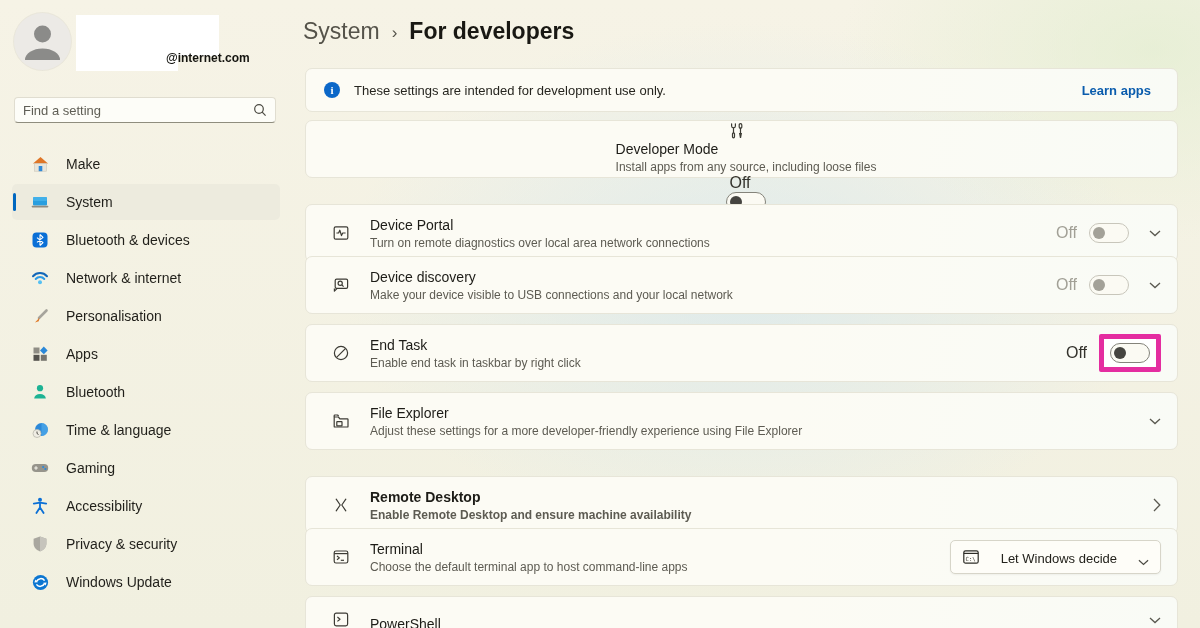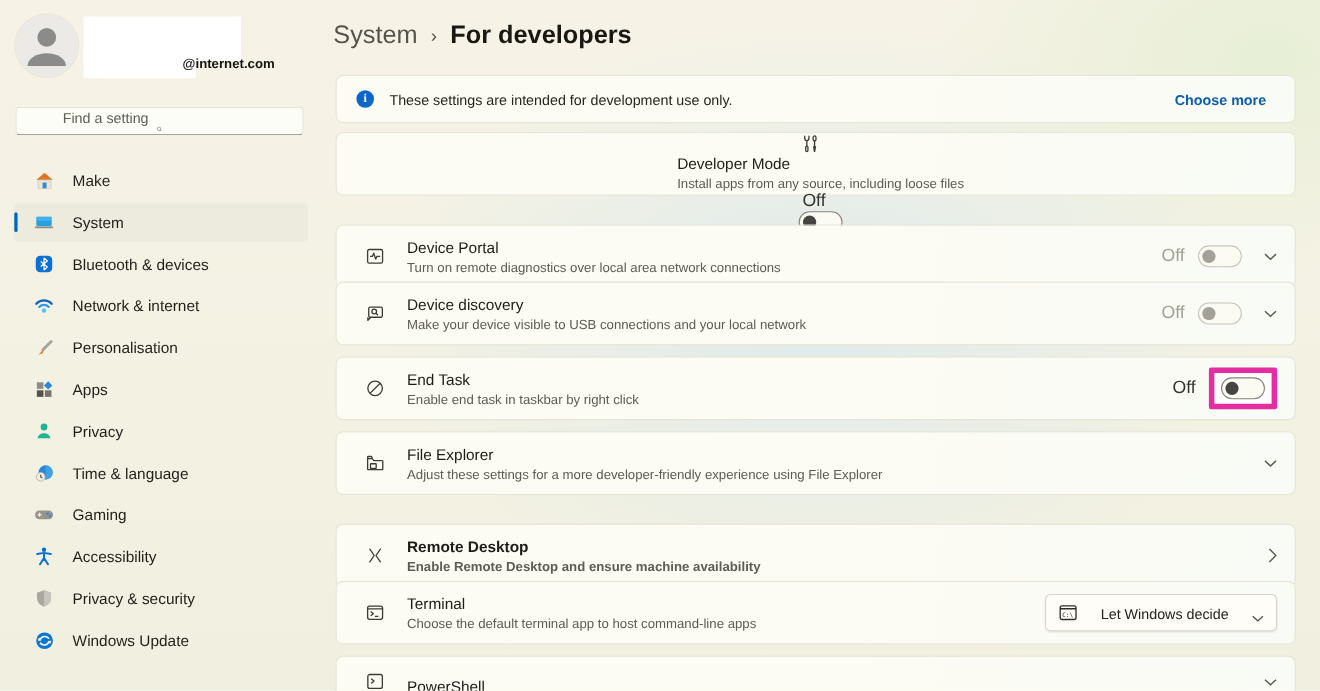--- a/index.html
+++ b/index.html
@@ -18,21 +18,21 @@
   .sidebar { position:absolute; left:0; top:0; width:292px; height:100%; }
   .account { position:absolute; left:14px; top:13px; width:270px; height:60px; cursor:pointer; }
   .avatar { position:absolute; left:0; top:0; width:57px; height:57px; border-radius:50%;
             background:#eceae6; box-shadow:0 0 0 1px rgba(0,0,0,0.05); overflow:hidden; }
   .redact-a { position:absolute; left:62px; top:2px; width:143px; height:41px; background:#ffffff; }
   .redact-b { position:absolute; left:62px; top:31px; width:102px; height:27px; background:#ffffff; }
   .email { position:absolute; left:152px; top:38px; font-size:12px; font-weight:bold; color:#151510; }
 
   .searchbox { position:absolute; left:14px; top:97px; width:262px; height:26px;
                background:#fdfdf8; border:1px solid #e0ddd0; border-bottom:1px solid #8f8d7e;
-               border-radius:4px; display:flex; align-items:center; padding:2px 8px;flex-direction:column; }
+               border-radius:4px; display:flex; align-items:center; padding:2px 8px; }
   .searchbox input { flex:1; border:none; outline:none; background:transparent;
                      font-family:"Liberation Sans", sans-serif; font-size:13px; color:#45443c; }
   .searchbox input::placeholder { color:#5f5e55; opacity:1; }
 
   .nav { position:absolute; left:0; top:146px; width:292px; }
   .nav-item { position:relative; height:36px; margin:0 12px 2px 12px; border-radius:5px;
               display:flex; align-items:center; padding-left:18px; cursor:pointer; }
   .nav-item.selected { background:#edebde; }
   .nav-accent { position:absolute; left:1px; top:9px; width:3px; height:18px; border-radius:2px; background:#0067c0; }
   .nicon { width:20px; height:20px; margin-right:16px; display:flex; align-items:center; justify-content:center; }
@@ -177,21 +177,21 @@
       <span class="nlabel">Apps</span>
     </div>
 
     <div class="nav-item">
       <span class="nicon">
         <svg width="18" height="18" viewBox="0 0 18 18">
           <circle cx="9" cy="5.2" r="3.1" fill="#1db394"></circle>
           <path d="M3.2 15.5 a5.8 4.6 0 0 1 11.6 0 z" fill="#1db394"></path>
         </svg>
       </span>
-      <span class="nlabel">Privacy</span>
+      <span class="nlabel">Bluetooth</span>
     </div>
 
     <div class="nav-item">
       <span class="nicon">
         <svg width="19" height="19" viewBox="0 0 19 19">
           <circle cx="10.5" cy="8.5" r="6.5" fill="#2b88d8"></circle>
           <path d="M10.5 2 a6.5 6.5 0 0 1 0 13" fill="#55b1ee" opacity="0.6"></path>
           <circle cx="6" cy="12.5" r="4" fill="#efede4" stroke="#b9b7ac" stroke-width="0.8"></circle>
           <path d="M6 10.5 v2 l1.5 1" fill="none" stroke="#4c4b44" stroke-width="1"></path>
         </svg>
@@ -252,21 +252,21 @@
   <div class="breadcrumb">
     <span class="crumb-root">System</span>
     <span class="crumb-sep">›</span>
     <span class="crumb-page">For developers</span>
   </div>
 
   <div class="card banner" style="padding-left:18px;">
     <span class="info-badge">i</span>
     <span class="banner-text">These settings are intended for development use only.</span>
     <span class="spacer"></span>
-    <a class="learn-more">Choose more</a>
+    <a class="learn-more">Learn apps</a>
   </div>
 
   <div class="card row row-1">
     <span class="ricon">
       <svg width="20" height="20" viewBox="0 0 20 20" fill="none" stroke="#3c3b34" stroke-width="1.2" stroke-linecap="round">
         <path d="M4.6 2.8 v2.2 a1.9 1.9 0 0 0 3.8 0 V2.8"></path>
         <line x1="6.5" y1="7" x2="6.5" y2="11.8"></line>
         <rect x="5.5" y="11.8" width="2" height="5" rx="1"></rect>
         <rect x="12.2" y="2.6" width="2.6" height="4.6" rx="1.3"></rect>
         <line x1="13.5" y1="7.2" x2="13.5" y2="12.6"></line>

